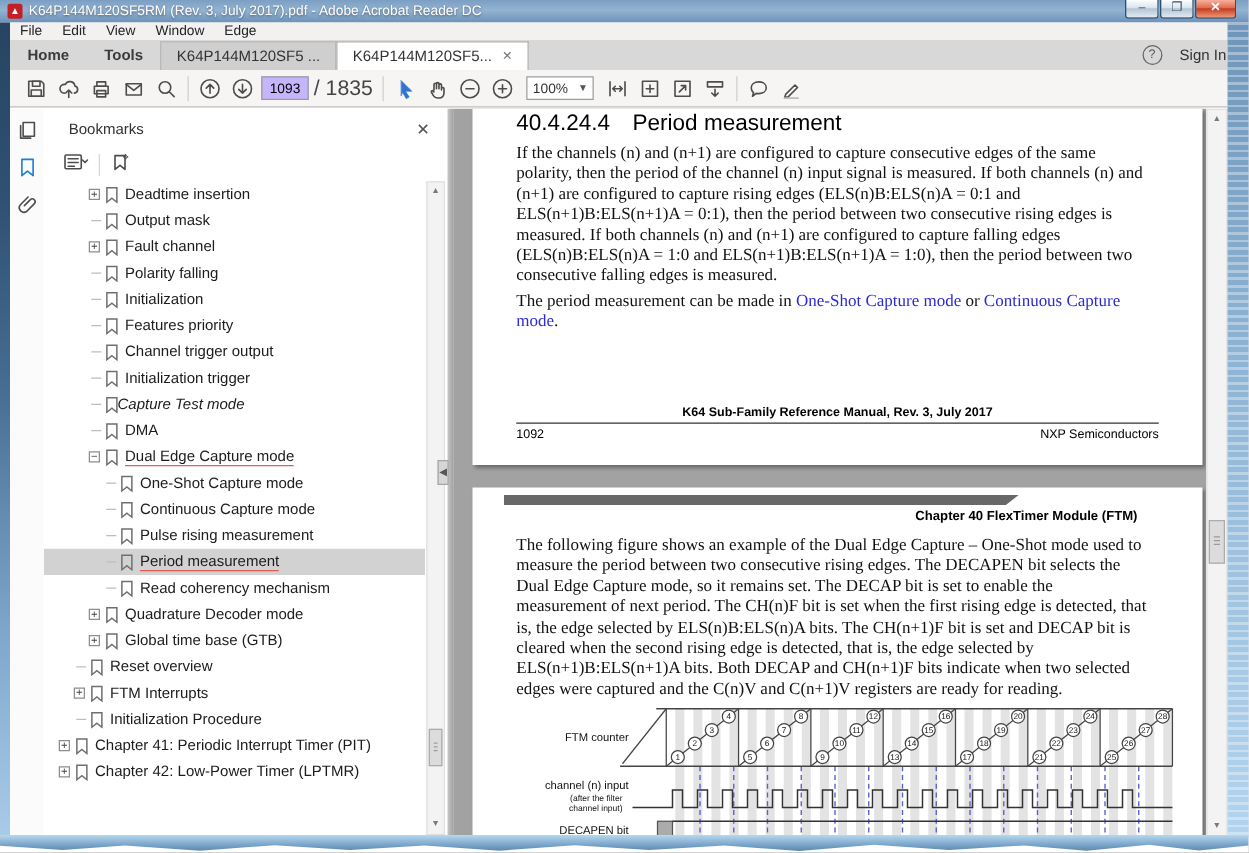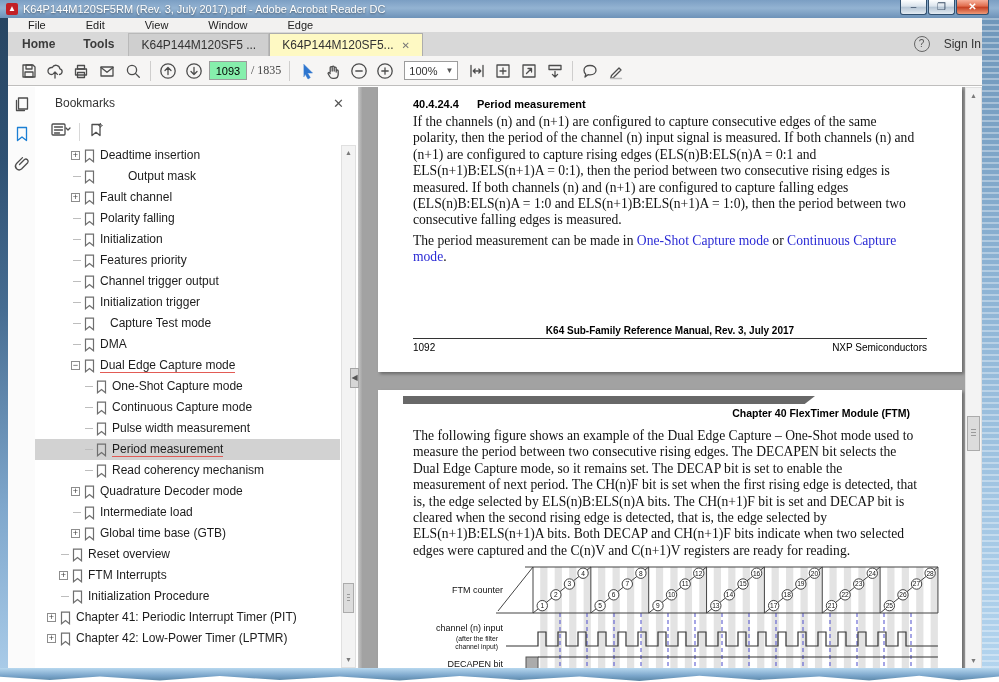--- a/index.html
+++ b/index.html
@@ -15,40 +15,40 @@
     display:flex;align-items:center;justify-content:center;color:#fff;font-size:8px;line-height:1;}
   .title-text{text-shadow:0 1px 2px rgba(0,0,0,.45);white-space:nowrap;}
   .win-controls{position:absolute;right:10px;top:0;display:flex;}
   .win-btn{width:27px;height:15px;border:1px solid #31506f;border-top:none;border-radius:0 0 3px 3px;
     background:linear-gradient(180deg,#fdfeff 0%,#d9e3ec 45%,#b4c4d4 50%,#e3ebf2 100%);
     color:#3c5068;font-size:10px;line-height:13px;text-align:center;margin-left:1px;box-sizing:border-box;}
   .win-btn.close{width:33px;background:linear-gradient(180deg,#f7b09b 0%,#e06b4c 45%,#c33c1f 50%,#ef9a78 100%);color:#fff;font-weight:bold;}
 
   .menubar{left:8px;top:18px;width:974px;height:14px;background:#f2f1f0;display:flex;align-items:center;
     font-size:11px;color:#222;}
-  .menu-item{padding:0 20px;}
+  .menu-item{padding:0 8px;}
 
   .tabbar{left:8px;top:32px;width:974px;height:24px;background:#d8d8d8;display:flex;align-items:flex-end;font-size:12px;color:#333;}
   .tab-text{padding:0 14px 5px 14px;font-weight:bold;color:#3b3b3b;}
   .tab-doc{height:22px;display:flex;align-items:center;padding:0 12px;background:#cfcfcf;
     border-left:1px solid #b9b9b9;border-right:1px solid #b9b9b9;border-top:1px solid #b9b9b9;max-width:150px;white-space:nowrap;}
-  .tab-doc.active{background:#fef9c3;border-color:#adadad;}
+  .tab-doc.active{background:#ffffff;border-color:#adadad;}
   .tab-close{margin-left:8px;color:#777;font-size:10px;}
   .tab-right{position:absolute;right:18px;top:36px;display:flex;align-items:center;font-size:12px;color:#333;}
   .help-circle{width:14px;height:14px;border:1px solid #666;border-radius:50%;color:#555;
     font-size:10px;line-height:13px;text-align:center;margin-right:14px;}
 
   .toolbar{left:8px;top:56px;width:974px;height:30px;background:#f6f5f4;border-bottom:1px solid #bfbebd;
     display:flex;align-items:center;box-sizing:border-box;}
   .tb-group{display:flex;align-items:center;}
   .tb-btn{width:26px;height:24px;display:flex;align-items:center;justify-content:center;}
   .tb-sep{width:1px;height:20px;background:#cfcecd;margin:0 4px;}
-  .page-box{width:36px;height:17px;border:1px solid #9c9c9c;background:#86efac;font-size:11px;text-align:center;
+  .page-box{width:36px;height:17px;border:1px solid #9c9c9c;background:#c4b5fd;font-size:11px;text-align:center;
     font-family:"Liberation Sans",sans-serif;padding:0;margin:0 4px 0 2px;}
-  .page-total{font-size:12px;color:#444;margin-right:4px;white-space:nowrap;font-family:Liberation Serif, serif;}
+  .page-total{font-size:17px;color:#444;margin-right:4px;white-space:nowrap;}
   .zoom-box{height:17px;border:1px solid #9c9c9c;background:#fff;font-size:11px;color:#333;
     display:flex;align-items:center;padding:0 4px;margin:0 6px;}
   .zoom-caret{margin-left:8px;font-size:8px;color:#555;}
   svg.icon{stroke:#4d4d4d;fill:none;stroke-width:1.3;stroke-linecap:round;stroke-linejoin:round;}
 
   
   .b-left{left:0;top:18px;width:8px;height:652px;
     background:linear-gradient(180deg,#274562 0%,#2f5173 22%,#476d92 45%,#7fa7cc 75%,#a9cbe8 100%);}
   .b-right{left:982px;top:18px;width:17px;height:652px;
     background:linear-gradient(180deg,#6f96ba 0%,#8db3d4 40%,#b3d4ee 100%);}
@@ -90,21 +90,21 @@
   .collapse-tab{width:9px;height:20px;background:#d6d6d6;border:1px solid #a5a5a5;color:#555;
     font-size:8px;line-height:18px;text-align:center;box-sizing:border-box;}
 
   
   .doc-pane{left:363px;top:87px;width:602px;height:583px;background:#a2a2a2;overflow:hidden;}
   .page{position:absolute;left:15px;width:584px;background:#fff;box-shadow:2px 2px 3px rgba(0,0,0,.35);}
   .page1{top:0;height:285px;}
   .page2{top:303px;height:280px;}
   .doc-serif{font-family:"Liberation Serif",serif;font-size:13.6px;line-height:16.4px;color:#111;text-align:left;}
   .doc-link{color:#2b2bd5;}
-  .p1-heading{position:absolute;left:35px;top:11px;font-size:11px;font-weight:bold;color:#000;}
+  .p1-heading{position:absolute;left:35px;top:1px;font-size:18px;font-weight:normal;color:#000;}
   .p1-heading .gap{display:inline-block;width:18px;}
   .p1-para1{position:absolute;left:35px;top:27px;width:505px;}
   .p1-para2{position:absolute;left:35px;top:146px;width:505px;}
   .p1-footer-center{position:absolute;left:0;width:100%;top:238px;text-align:center;font-size:10px;font-weight:bold;color:#000;}
   .p1-footer-line{position:absolute;left:35px;right:35px;top:251px;height:1px;background:#333;}
   .p1-footer-left{position:absolute;left:35px;top:255px;font-size:10px;color:#000;}
   .p1-footer-right{position:absolute;right:35px;top:255px;font-size:10px;color:#000;}
   .p2-bar{position:absolute;left:25px;top:6px;width:412px;height:8px;background:#686868;
     clip-path:polygon(0 0,100% 0,97.5% 100%,0 100%);}
   .p2-chapter{position:absolute;right:52px;top:17px;font-size:10.5px;font-weight:bold;color:#000;}
@@ -321,21 +321,21 @@
         <span class="bm-ribbon" style="left: 49px;"><svg width="11" height="14" viewBox="0 0 11 14">
             <path d="M1.5 1.2h8v11.6L5.5 9.6 1.5 12.8z" fill="none" stroke="#6f6f6f" stroke-width="1.2"></path>
           </svg></span>
         <span class="bm-label" style="left: 65px;">Deadtime insertion</span>
       </div>
       <div class="bm-row">
         <span class="bm-stub" style="left: 38px; top: 10px;"></span>
         <span class="bm-ribbon" style="left: 49px;"><svg width="11" height="14" viewBox="0 0 11 14">
             <path d="M1.5 1.2h8v11.6L5.5 9.6 1.5 12.8z" fill="none" stroke="#6f6f6f" stroke-width="1.2"></path>
           </svg></span>
-        <span class="bm-label" style="left: 65px; margin-left: 28px;">Output mask</span>
+        <span class="bm-label" style="left: 65px;">Output mask</span>
       </div>
       <div class="bm-row">
         <span class="bm-exp" style="left: 36px; top: 6px;">+</span>
         <span class="bm-ribbon" style="left: 49px;"><svg width="11" height="14" viewBox="0 0 11 14">
             <path d="M1.5 1.2h8v11.6L5.5 9.6 1.5 12.8z" fill="none" stroke="#6f6f6f" stroke-width="1.2"></path>
           </svg></span>
         <span class="bm-label" style="left: 65px;">Fault channel</span>
       </div>
       <div class="bm-row">
         <span class="bm-stub" style="left: 38px; top: 10px;"></span>
@@ -370,21 +370,21 @@
         <span class="bm-ribbon" style="left: 49px;"><svg width="11" height="14" viewBox="0 0 11 14">
             <path d="M1.5 1.2h8v11.6L5.5 9.6 1.5 12.8z" fill="none" stroke="#6f6f6f" stroke-width="1.2"></path>
           </svg></span>
         <span class="bm-label" style="left: 65px;">Initialization trigger</span>
       </div>
       <div class="bm-row">
         <span class="bm-stub" style="left: 38px; top: 10px;"></span>
         <span class="bm-ribbon" style="left: 49px;"><svg width="11" height="14" viewBox="0 0 11 14">
             <path d="M1.5 1.2h8v11.6L5.5 9.6 1.5 12.8z" fill="none" stroke="#6f6f6f" stroke-width="1.2"></path>
           </svg></span>
-        <span class="bm-label" style="left: 75px;">Capture Test mode</span>
+        <span class="bm-label" style="left: 59px; font-style: italic;">Capture Test mode</span>
       </div>
       <div class="bm-row">
         <span class="bm-stub" style="left: 38px; top: 10px;"></span>
         <span class="bm-ribbon" style="left: 49px;"><svg width="11" height="14" viewBox="0 0 11 14">
             <path d="M1.5 1.2h8v11.6L5.5 9.6 1.5 12.8z" fill="none" stroke="#6f6f6f" stroke-width="1.2"></path>
           </svg></span>
         <span class="bm-label" style="left: 65px;">DMA</span>
       </div>
       <div class="bm-row">
         <span class="bm-exp" style="left: 36px; top: 6px;">−</span>
@@ -405,21 +405,21 @@
         <span class="bm-ribbon" style="left: 61px;"><svg width="11" height="14" viewBox="0 0 11 14">
             <path d="M1.5 1.2h8v11.6L5.5 9.6 1.5 12.8z" fill="none" stroke="#6f6f6f" stroke-width="1.2"></path>
           </svg></span>
         <span class="bm-label" style="left: 77px;">Continuous Capture mode</span>
       </div>
       <div class="bm-row">
         <span class="bm-stub" style="left: 50px; top: 10px;"></span>
         <span class="bm-ribbon" style="left: 61px;"><svg width="11" height="14" viewBox="0 0 11 14">
             <path d="M1.5 1.2h8v11.6L5.5 9.6 1.5 12.8z" fill="none" stroke="#6f6f6f" stroke-width="1.2"></path>
           </svg></span>
-        <span class="bm-label" style="left: 77px;">Pulse width measurement</span>
+        <span class="bm-label" style="left: 77px;">Pulse rising measurement</span>
       </div>
       <div class="bm-row selected">
         <span class="bm-stub" style="left: 50px; top: 10px;"></span>
         <span class="bm-ribbon" style="left: 61px;"><svg width="11" height="14" viewBox="0 0 11 14">
             <path d="M1.5 1.2h8v11.6L5.5 9.6 1.5 12.8z" fill="none" stroke="#6f6f6f" stroke-width="1.2"></path>
           </svg></span>
         <span class="bm-label redline" style="left: 77px;">Period measurement</span>
       </div>
       <div class="bm-row">
         <span class="bm-stub" style="left: 50px; top: 10px;"></span>
@@ -427,27 +427,20 @@
             <path d="M1.5 1.2h8v11.6L5.5 9.6 1.5 12.8z" fill="none" stroke="#6f6f6f" stroke-width="1.2"></path>
           </svg></span>
         <span class="bm-label" style="left: 77px;">Read coherency mechanism</span>
       </div>
       <div class="bm-row">
         <span class="bm-exp" style="left: 36px; top: 6px;">+</span>
         <span class="bm-ribbon" style="left: 49px;"><svg width="11" height="14" viewBox="0 0 11 14">
             <path d="M1.5 1.2h8v11.6L5.5 9.6 1.5 12.8z" fill="none" stroke="#6f6f6f" stroke-width="1.2"></path>
           </svg></span>
         <span class="bm-label" style="left: 65px;">Quadrature Decoder mode</span>
-      </div>
-      <div class="bm-row">
-        <span class="bm-stub" style="left: 38px; top: 10px;"></span>
-        <span class="bm-ribbon" style="left: 49px;"><svg width="11" height="14" viewBox="0 0 11 14">
-            <path d="M1.5 1.2h8v11.6L5.5 9.6 1.5 12.8z" fill="none" stroke="#6f6f6f" stroke-width="1.2"></path>
-          </svg></span>
-        <span class="bm-label" style="left: 65px;">Intermediate load</span>
       </div>
       <div class="bm-row">
         <span class="bm-exp" style="left: 36px; top: 6px;">+</span>
         <span class="bm-ribbon" style="left: 49px;"><svg width="11" height="14" viewBox="0 0 11 14">
             <path d="M1.5 1.2h8v11.6L5.5 9.6 1.5 12.8z" fill="none" stroke="#6f6f6f" stroke-width="1.2"></path>
           </svg></span>
         <span class="bm-label" style="left: 65px;">Global time base (GTB)</span>
       </div>
       <div class="bm-row">
         <span class="bm-stub" style="left: 26px; top: 10px;"></span>

